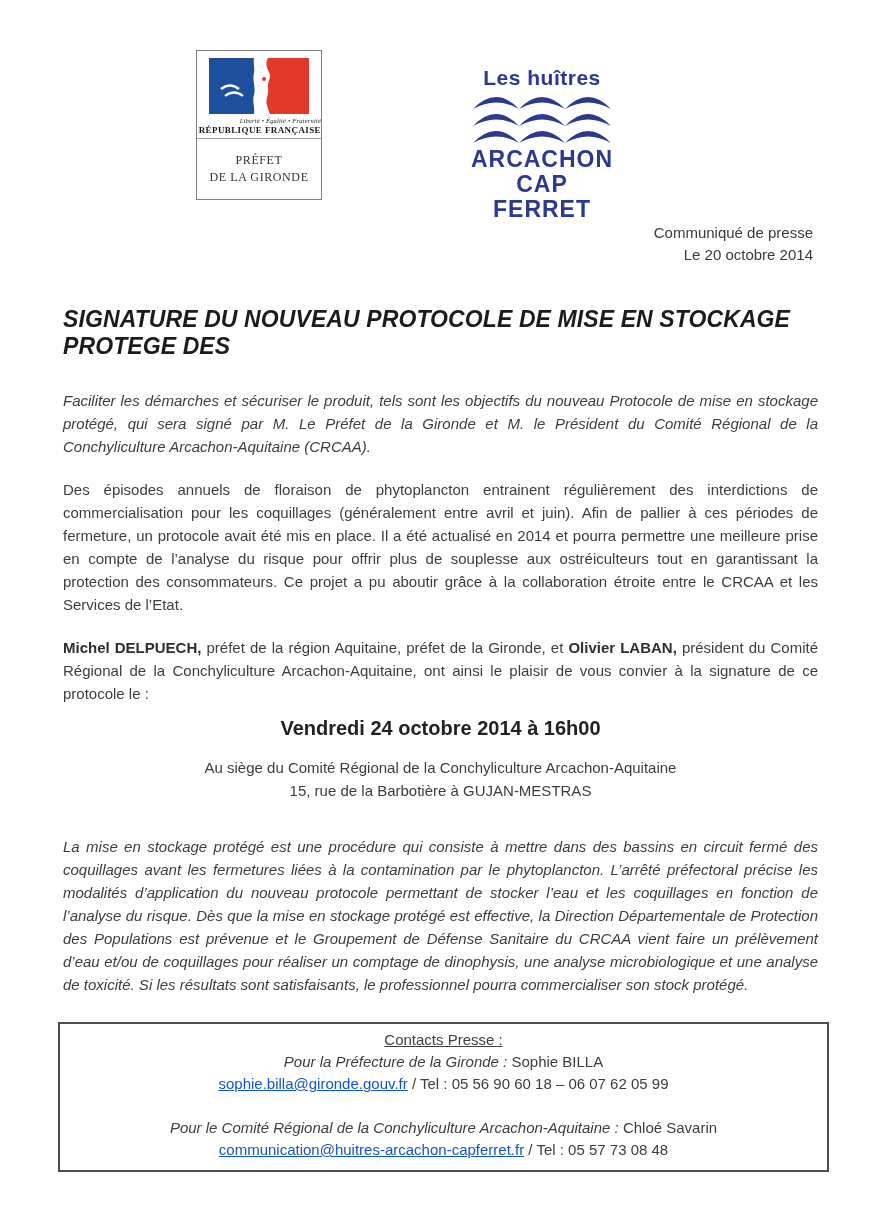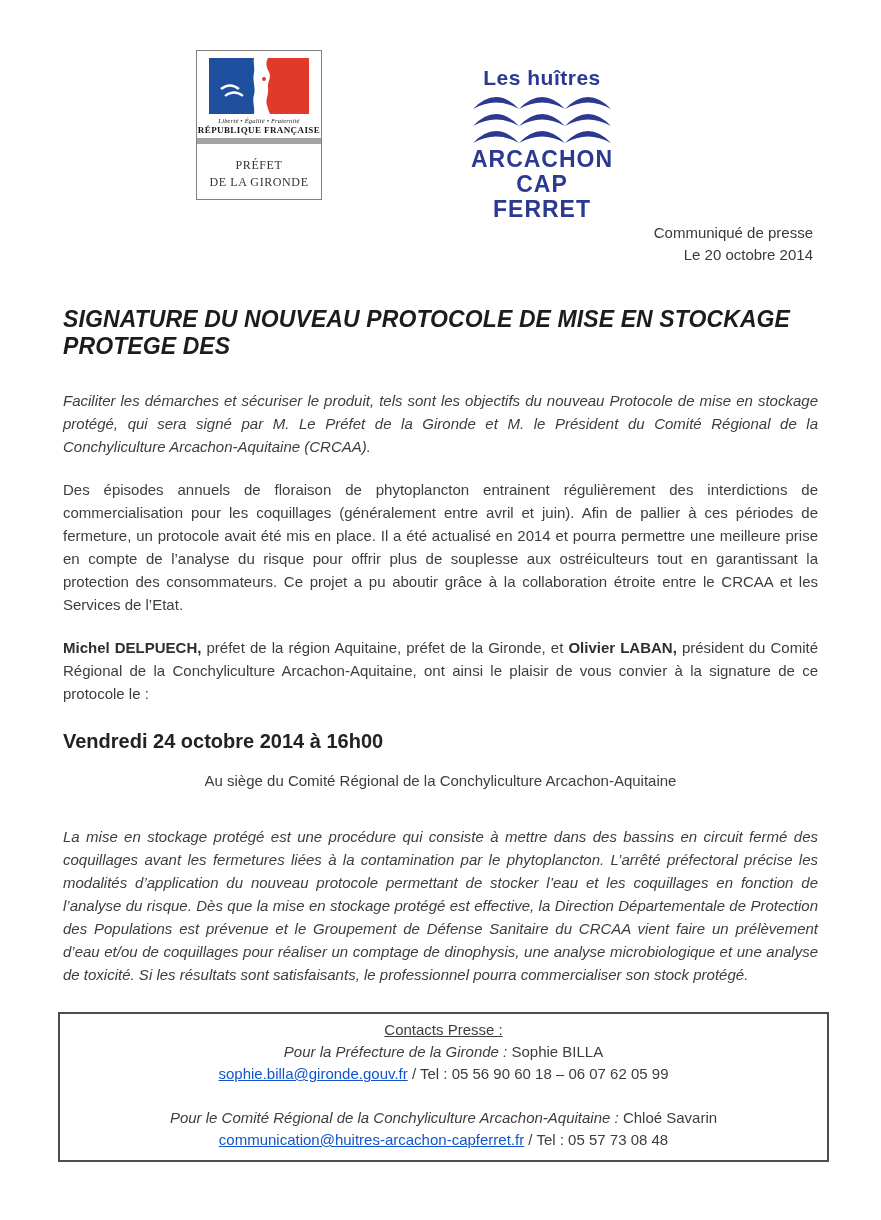--- a/index.html
+++ b/index.html
@@ -13,23 +13,23 @@
   }
 
   
   .prefet-box {
     position:absolute; left:196px; top:50px;
     width:124px; height:148px;
     border:1px solid #808080;
     background:#fff;
   }
   .prefet-top {
-    border-bottom:6px solid #a3a3a3;
+    border-bottom:1px solid #a3a3a3;
     padding:7px 0 3px;
-    text-align:center;
+    text-align:right;
   }
   .marianne-svg { display:block; margin:0 auto; }
   .motto {
     font-family:"Liberation Serif", serif;
     font-style:italic; font-size:6.5px; color:#222;
     margin-top:3px; letter-spacing:0.2px; white-space:nowrap;
   }
   .republique {
     font-family:"Liberation Serif", serif;
     font-weight:bold; font-size:9px; color:#1a1a1a;
@@ -62,21 +62,21 @@
     font-size:15px; line-height:23px; color:#3d3d3d;
   }
   .doc-title {
     text-align:left; font-weight:bold; font-size:23px;
     line-height:27px; color:#1c1c1c; letter-spacing:0.1px;font-style:italic;
   }
   .p-intro  { margin:29px 0 0; font-style:italic; text-align:justify; }
   .p-body   { margin:20px 0 0; text-align:justify; }
   .bold-name { font-weight:bold; color:#2e2e2e; }
   .event-date {
-    margin-top:25px; text-align:left;
+    margin-top:12px; text-align:center;
     font-size:20px; font-weight:bold; color:#222222;
   }
   .venue { text-align:center; }
   .venue-1 { margin-top:16px; }
   .p-closing { margin:33px 0 0; font-style:italic; text-align:justify; }
 
   
   .contacts-box {
     margin:26px 0 0 -5px; width:755px;
     border:2px solid #4d4d4d;
@@ -145,20 +145,21 @@
 
     <p class="p-intro">Faciliter les démarches et sécuriser le produit, tels sont les objectifs du nouveau Protocole de mise en stockage protégé, qui sera signé par M. Le Préfet de la Gironde et M. le Président du Comité Régional de la Conchyliculture Arcachon-Aquitaine (CRCAA).</p>
 
     <p class="p-body">Des épisodes annuels de floraison de phytoplancton entrainent régulièrement des interdictions de commercialisation pour les coquillages (généralement entre avril et juin). Afin de pallier à ces périodes de fermeture, un protocole avait été mis en place. Il a été actualisé en 2014 et pourra permettre une meilleure prise en compte de l’analyse du risque pour offrir plus de souplesse aux ostréiculteurs tout en garantissant la protection des consommateurs. Ce projet a pu aboutir grâce à la collaboration étroite entre le CRCAA et les Services de l’Etat.</p>
 
     <p class="p-body"><span class="bold-name">Michel DELPUECH,</span><span> préfet de la région Aquitaine, préfet de la Gironde, et </span><span class="bold-name">Olivier LABAN,</span><span> président du Comité Régional de la Conchyliculture Arcachon-Aquitaine, ont ainsi le plaisir de vous convier à la signature de ce protocole le :</span></p>
 
     <div class="event-date">Vendredi 24 octobre 2014 à 16h00</div>
 
     <div class="venue venue-1">Au siège du Comité Régional de la Conchyliculture Arcachon-Aquitaine</div>
+    <div class="venue">15, rue de la Barbotière à GUJAN-MESTRAS</div>
 
     <p class="p-closing">La mise en stockage protégé est une procédure qui consiste à mettre dans des bassins en circuit fermé des coquillages avant les fermetures liées à la contamination par le phytoplancton. L’arrêté préfectoral précise les modalités d’application du nouveau protocole permettant de stocker l’eau et les coquillages en fonction de l’analyse du risque. Dès que la mise en stockage protégé est effective, la Direction Départementale de Protection des Populations est prévenue et le Groupement de Défense Sanitaire du CRCAA vient faire un prélèvement d’eau et/ou de coquillages pour réaliser un comptage de dinophysis, une analyse microbiologique et une analyse de toxicité. Si les résultats sont satisfaisants, le professionnel pourra commercialiser son stock protégé.</p>
 
     <div class="contacts-box">
       <div class="contacts-heading">Contacts Presse :</div>
       <div><span class="label-italic">Pour la Préfecture de la Gironde :</span><span> Sophie BILLA</span></div>
       <div><a class="email-link">sophie.billa@gironde.gouv.fr</a><span> / Tel : 05 56 90 60 18 – 06 07 62 05 99</span></div>
       <div class="contacts-spacer"></div>
       <div><span class="label-italic">Pour le Comité Régional de la Conchyliculture Arcachon-Aquitaine :</span><span> Chloé Savarin</span></div>
       <div><a class="email-link">communication@huitres-arcachon-capferret.fr</a><span> / Tel : 05 57 73 08 48</span></div>

